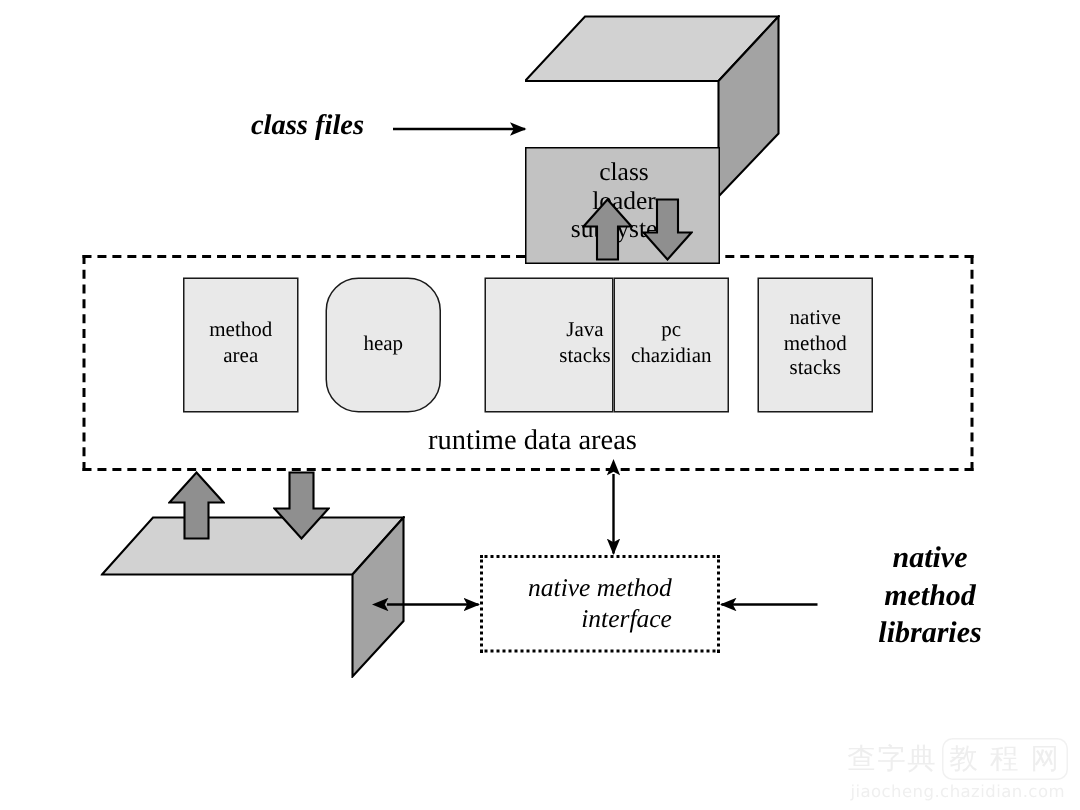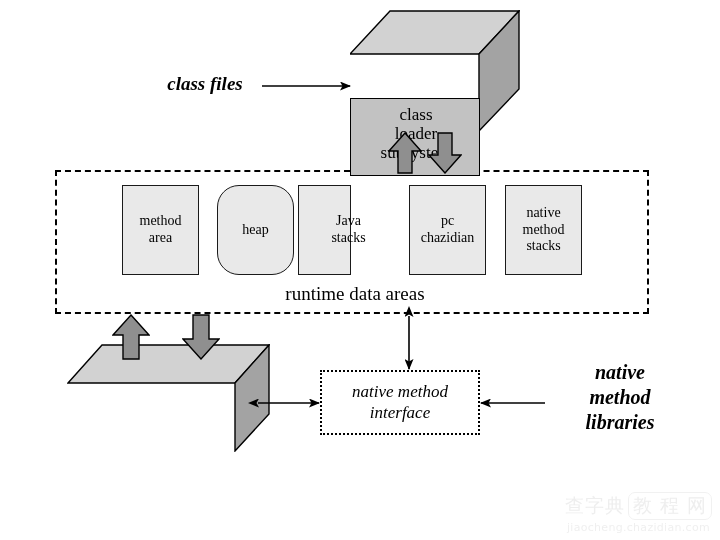--- a/index.html
+++ b/index.html
@@ -75,21 +75,21 @@
 
   
   #native-method-interface {
     position: absolute;
     box-sizing: border-box;
     border: 2px dotted #000000;
     background: #ffffff;
     display: flex;
     align-items: center;
     justify-content: center;
-    text-align: center;
+    text-align: right;
   }
   #native-method-interface .nmi-text {
     font-size: 17px;
     font-style: italic;
     line-height: 1.2;
     white-space: pre-line;
   }
 
   
   #arrows {
@@ -169,21 +169,21 @@
   <div id="runtime-data-areas" style="left:55px; top:170px; width:594px; height:144px;">
   </div>
 
   <div class="rt-box" style="left:122px; top:185px; width:77px; height:90px;">
     <div class="rt-text">method
 area</div>
   </div>
   <div class="rt-box" style="left:217px; top:185px; width:77px; height:90px;border-radius:22px;">
     <div class="rt-text">heap</div>
   </div>
-  <div class="rt-box" style="left:298px; top:185px; width:53px; height:90px;padding-left:48px;">
+  <div class="rt-box" style="left:323px; top:185px; width:86px; height:90px;padding-left:48px;">
     <div class="rt-text">Java
 stacks</div>
   </div>
   <div class="rt-box" style="left:409px; top:185px; width:77px; height:90px;">
     <div class="rt-text">pc
 chazidian</div>
   </div>
   <div class="rt-box" style="left:505px; top:185px; width:77px; height:90px;">
     <div class="rt-text">native
 method

